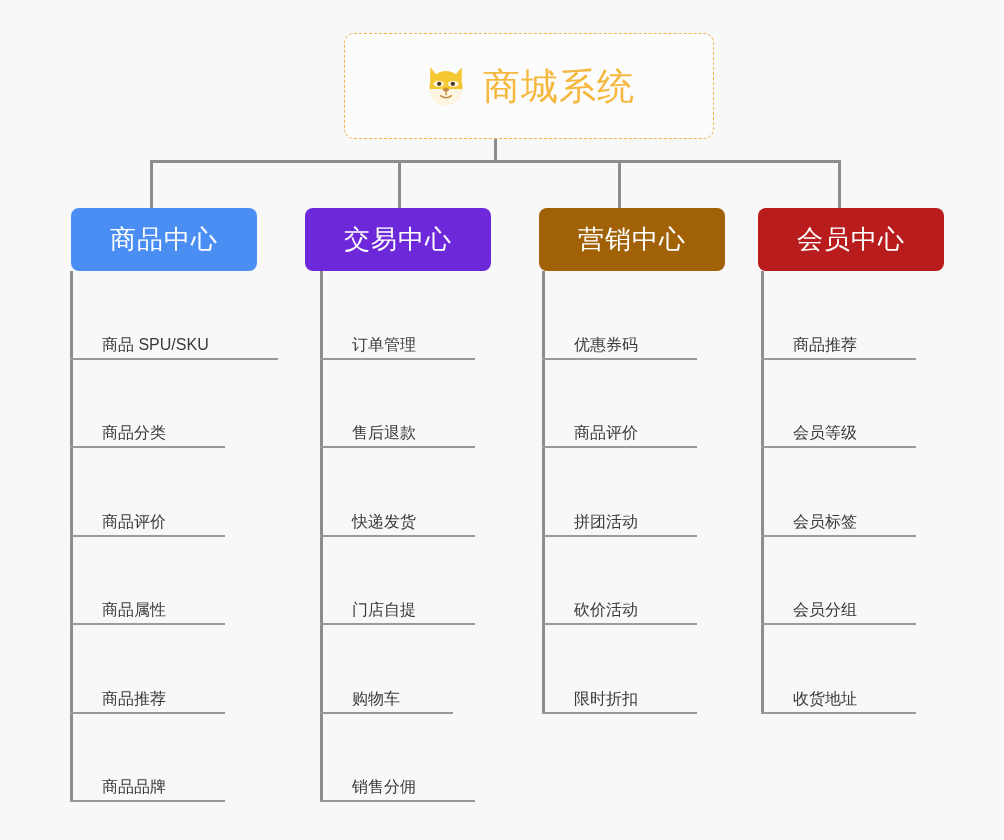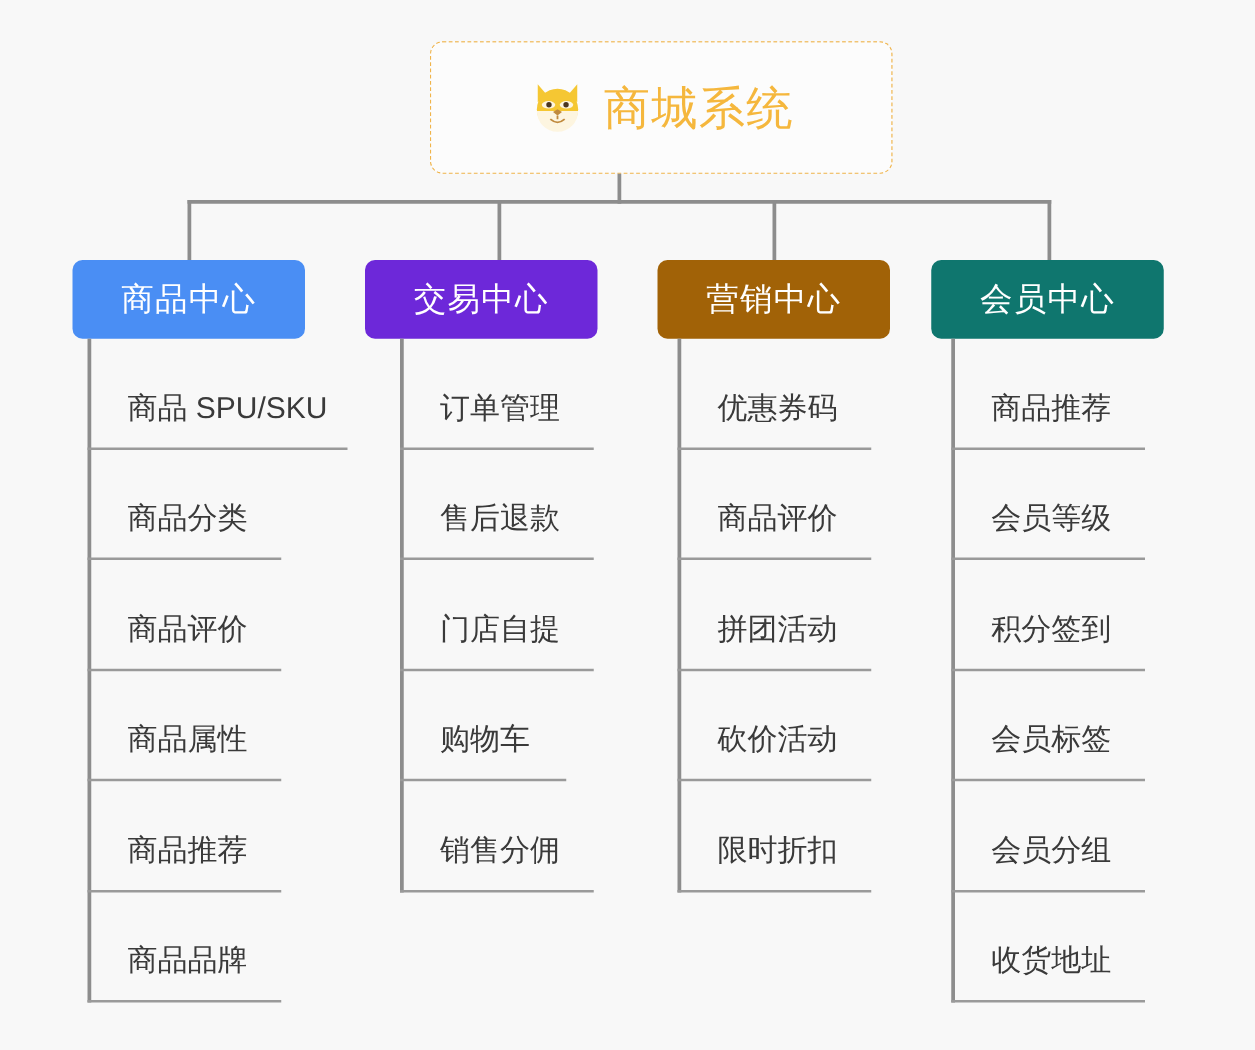--- a/index.html
+++ b/index.html
@@ -81,42 +81,43 @@
     width: 186px;
     height: 63px;
     border-radius: 8px;
     display: flex;
     align-items: center;
     justify-content: center;
     color: #ffffff;
     font-size: 26px;
     letter-spacing: 1px;
     box-sizing: border-box;
+    margin-left: 13px;
   }
 
   
   .branch-list {
     position: absolute;
     top: 271px;
     width: 230px;
     border-left: 3px solid #8d8d8d;
     box-sizing: border-box;
   }
   .leaf {
     position: relative;
     height: 88.5px;
     box-sizing: border-box;
     display: flex;
     align-items: flex-end;
   }
   .leaf-label {
     display: inline-block;
     margin-left: 29px;
-    padding-bottom: 18px;
-    font-size: 24px;
+    padding-bottom: 5px;
+    font-size: 16px;
     line-height: 1.25;
     color: #3a3a3a;
     white-space: nowrap;
   }
   .leaf-rule {
     position: absolute;
     left: -3px;
     bottom: 0;
     height: 2px;
     background: #9a9a9a;
@@ -187,20 +188,24 @@
   <div class="branch-list" style="left:320px">
     <div class="leaf">
       <span class="leaf-label">订单管理</span>
       <span class="leaf-rule" style="width:155px"></span>
     </div>
     <div class="leaf">
       <span class="leaf-label">售后退款</span>
       <span class="leaf-rule" style="width:155px"></span>
     </div>
     <div class="leaf">
+      <span class="leaf-label">快递发货</span>
+      <span class="leaf-rule" style="width:155px"></span>
+    </div>
+    <div class="leaf">
       <span class="leaf-label">门店自提</span>
       <span class="leaf-rule" style="width:155px"></span>
     </div>
     <div class="leaf">
       <span class="leaf-label">购物车</span>
       <span class="leaf-rule" style="width:133px"></span>
     </div>
     <div class="leaf">
       <span class="leaf-label">销售分佣</span>
       <span class="leaf-rule" style="width:155px"></span>
@@ -226,37 +231,33 @@
     <div class="leaf">
       <span class="leaf-label">砍价活动</span>
       <span class="leaf-rule" style="width:155px"></span>
     </div>
     <div class="leaf">
       <span class="leaf-label">限时折扣</span>
       <span class="leaf-rule" style="width:155px"></span>
     </div>
   </div>
 
-  <div class="branch-head" style="left: 745px; background: #0f766e;">
+  <div class="branch-head" style="left: 745px; background: #b91c1c;">
     <span>会员中心</span>
   </div>
   <div class="branch-list" style="left:761px">
     <div class="leaf">
       <span class="leaf-label">商品推荐</span>
       <span class="leaf-rule" style="width:155px"></span>
     </div>
     <div class="leaf">
       <span class="leaf-label">会员等级</span>
       <span class="leaf-rule" style="width:155px"></span>
     </div>
     <div class="leaf">
-      <span class="leaf-label">积分签到</span>
-      <span class="leaf-rule" style="width:155px"></span>
-    </div>
-    <div class="leaf">
       <span class="leaf-label">会员标签</span>
       <span class="leaf-rule" style="width:155px"></span>
     </div>
     <div class="leaf">
       <span class="leaf-label">会员分组</span>
       <span class="leaf-rule" style="width:155px"></span>
     </div>
     <div class="leaf">
       <span class="leaf-label">收货地址</span>
       <span class="leaf-rule" style="width:155px"></span>

